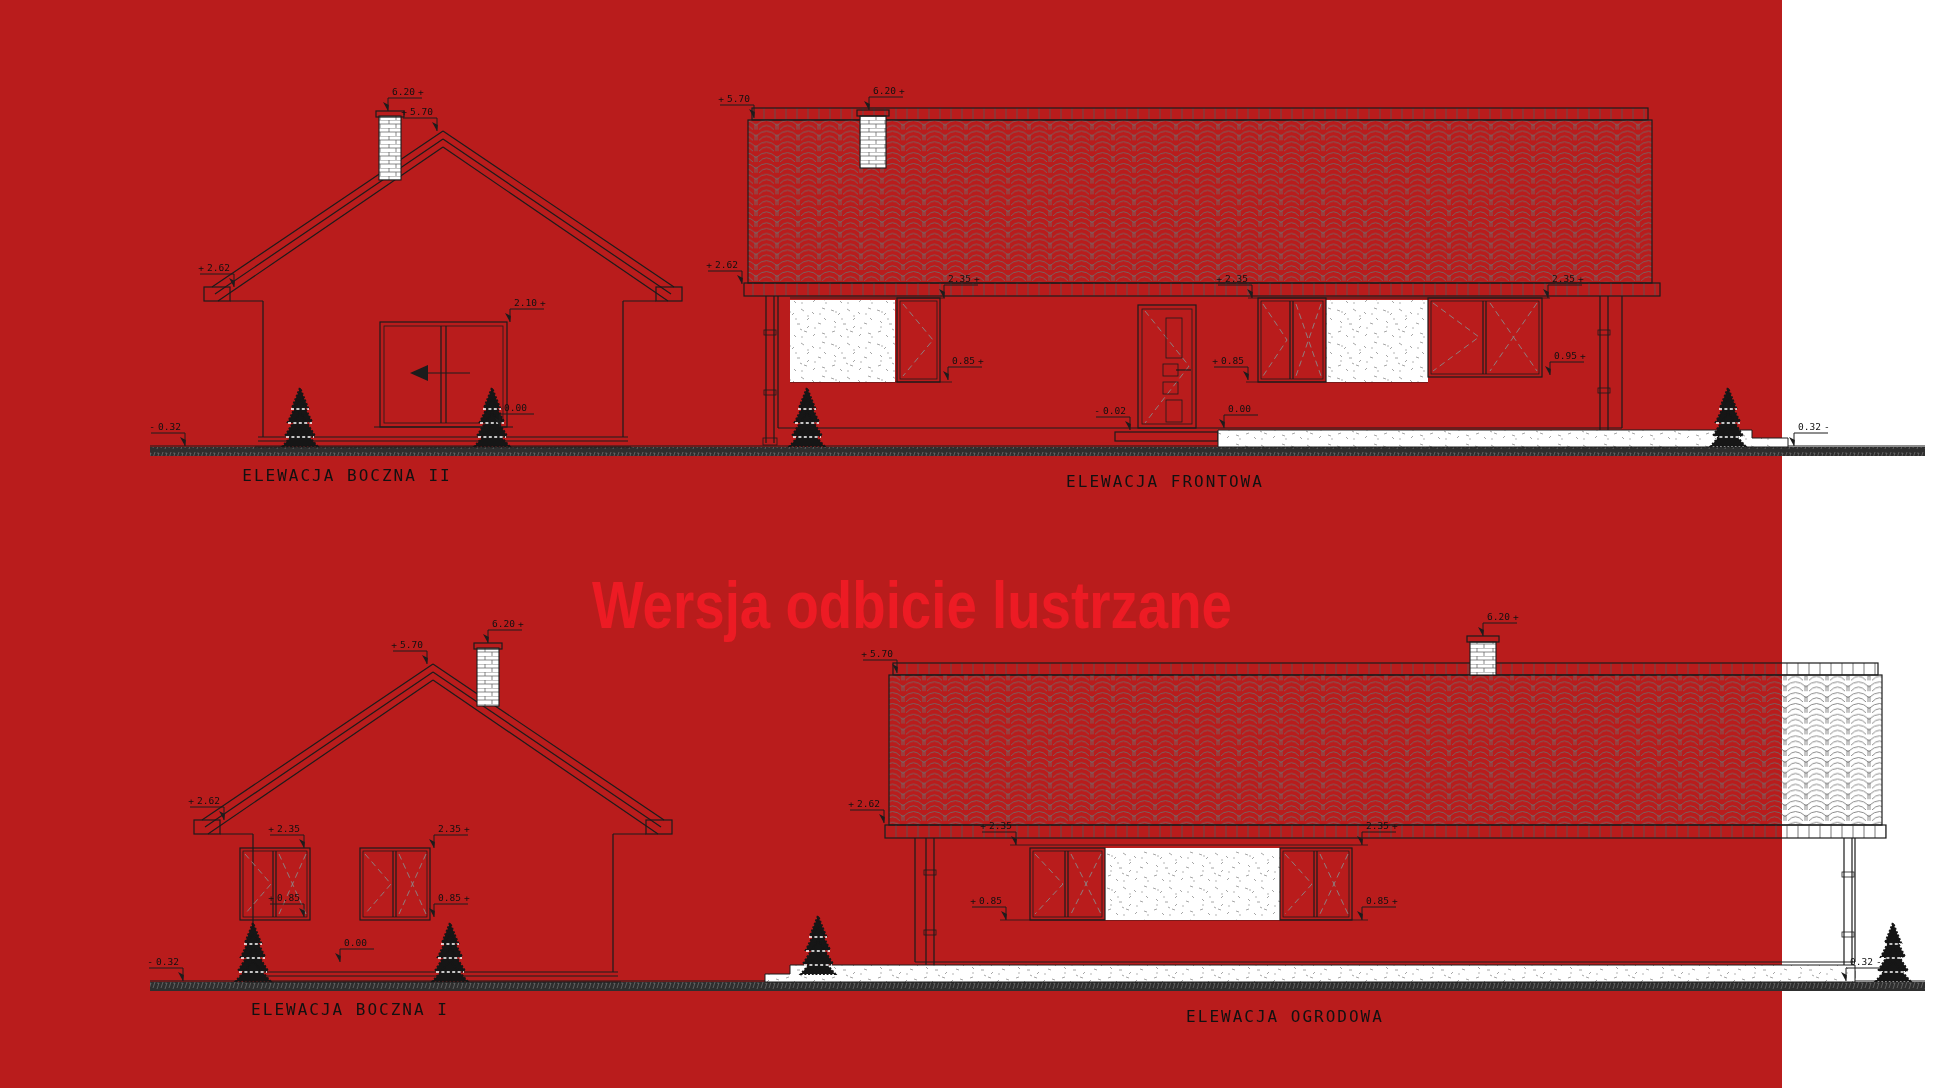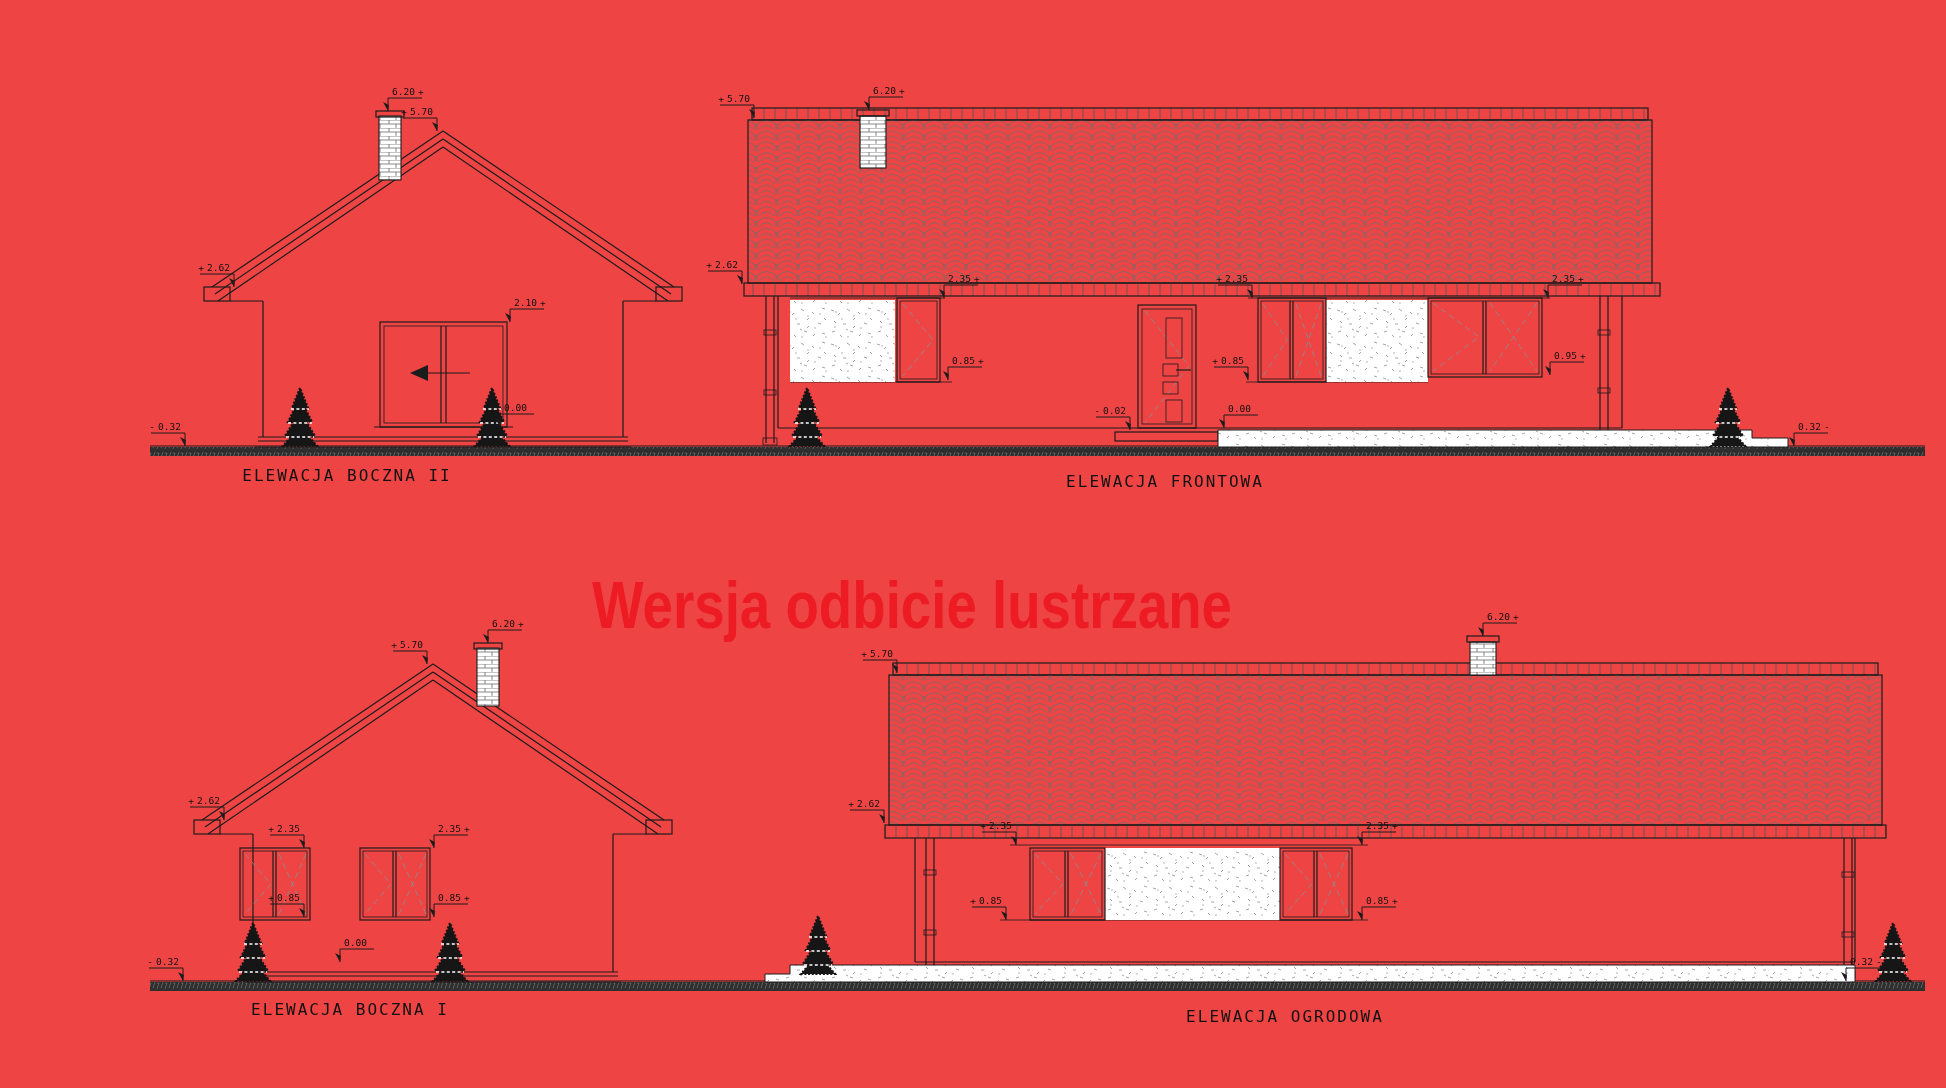--- a/index.html
+++ b/index.html
@@ -1,16 +1,16 @@
 <!DOCTYPE html>
 <html><head>
 <meta charset="utf-8">
 <style>
   html,body{margin:0;padding:0;background:#ffffff;}
-  .stage{width:1946px;height:1088px;position:relative;background:#ef4444;font-family:"DejaVu Sans Mono",monospace;}
+  .stage{width:1782px;height:1088px;position:relative;background:#b91c1c;font-family:"DejaVu Sans Mono",monospace;}
   svg{display:block}
   .ln{stroke:#1c1c1c;stroke-width:1.2;fill:none}
   .lnt{stroke:#1c1c1c;stroke-width:0.8;fill:none}
   .dash{stroke:#8a8a8a;stroke-width:0.9;fill:none;stroke-dasharray:6 4}
   .lvl{font-family:"DejaVu Sans Mono",monospace;font-size:9.5px;fill:#111}
   .cap{font-family:"DejaVu Sans Mono",monospace;font-size:16px;letter-spacing:2px;fill:#111}
   .title{font-family:"Liberation Sans",sans-serif;font-weight:bold;font-size:66px;}
 </style>
 </head>
 <body>

